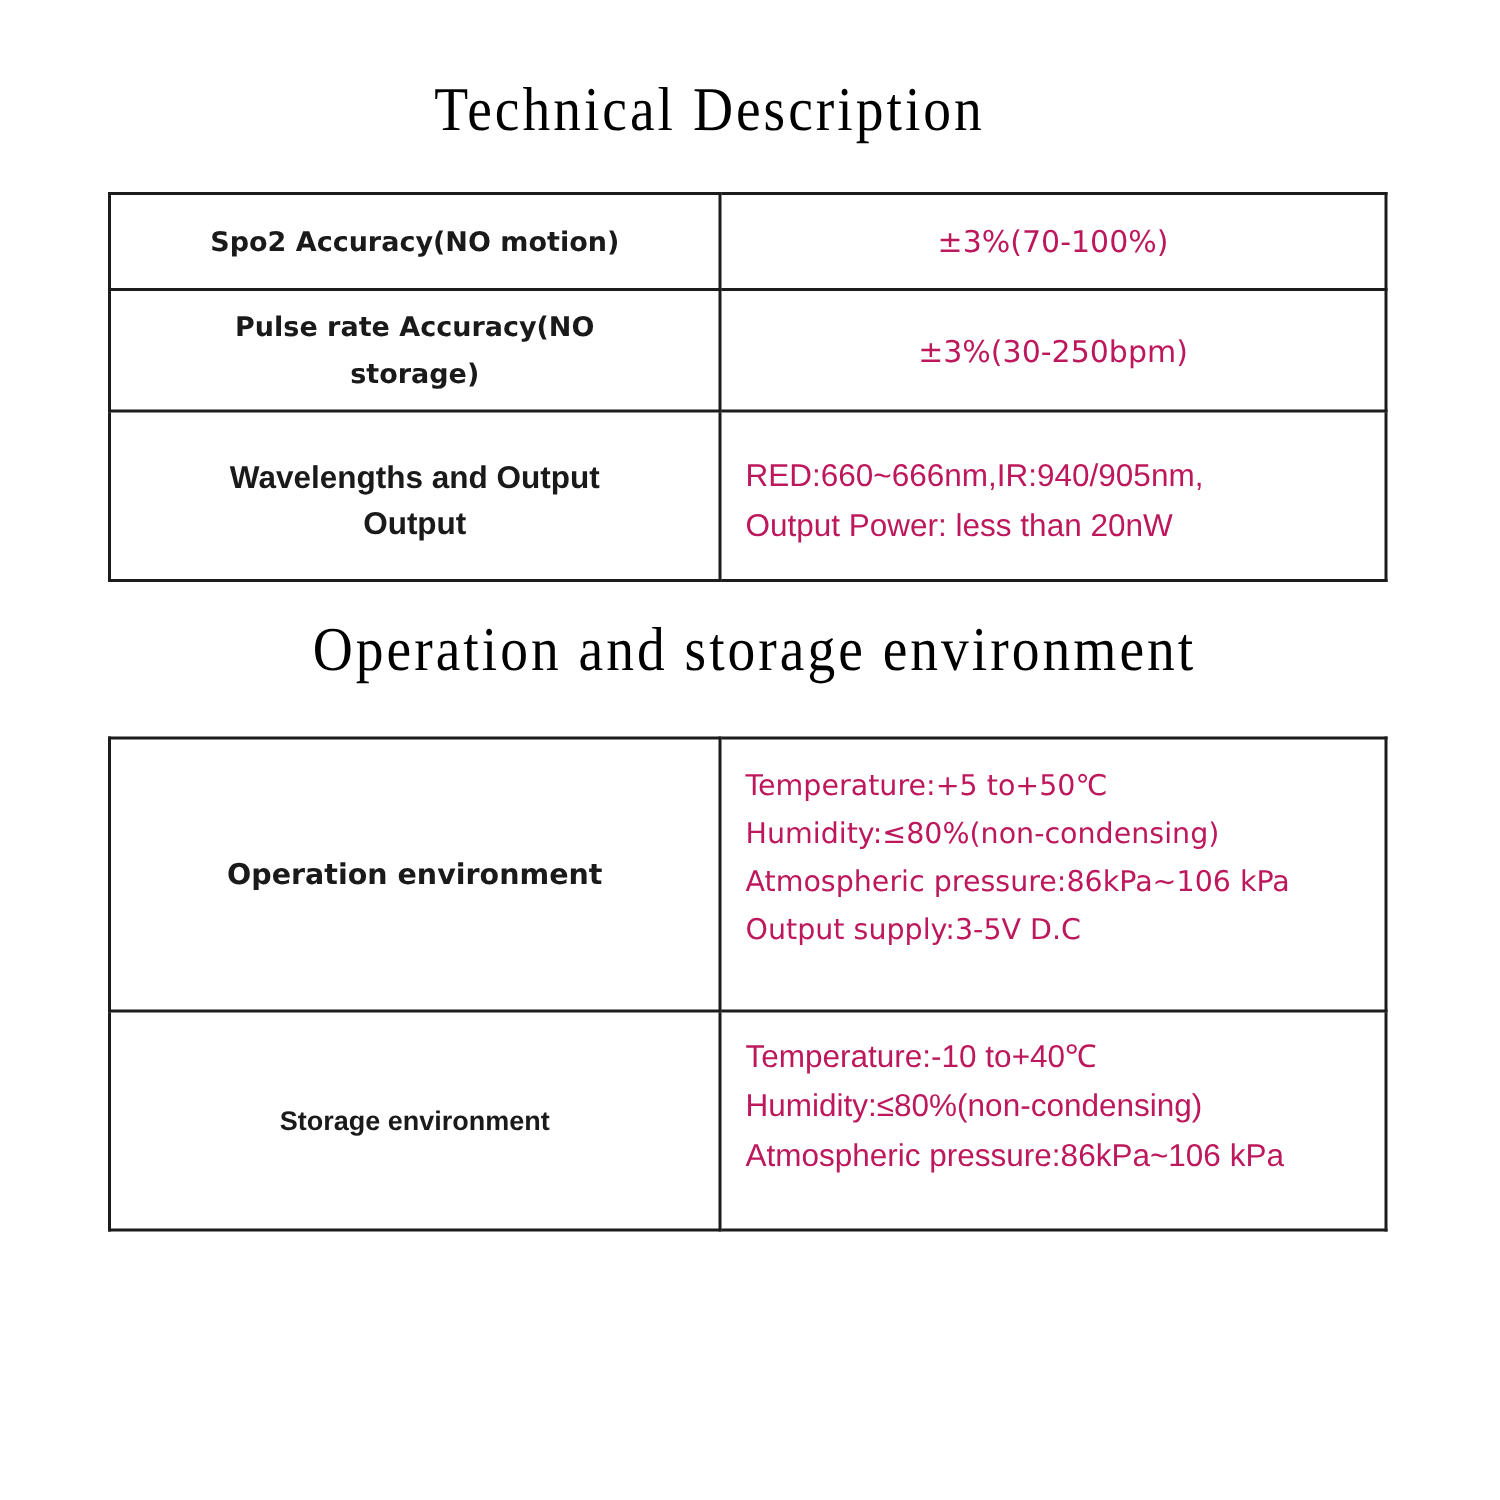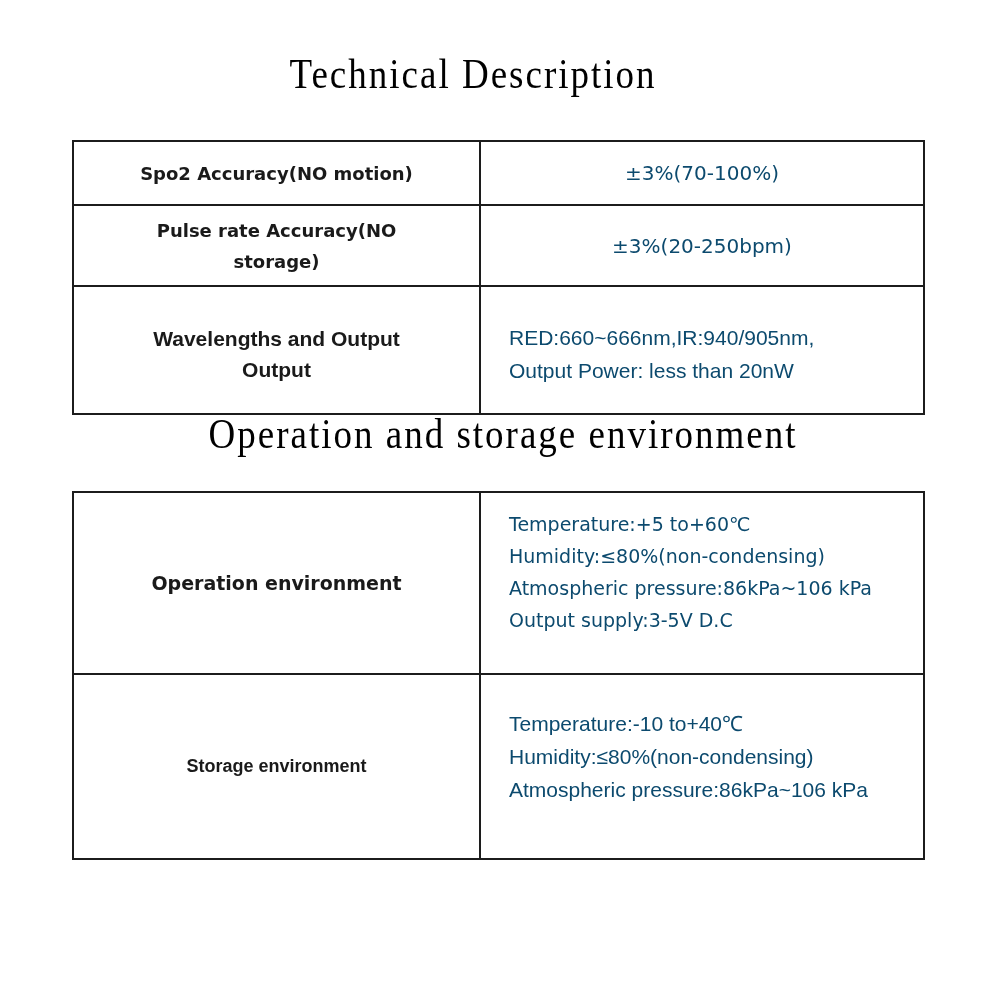--- a/index.html
+++ b/index.html
@@ -26,43 +26,43 @@
   #title-environment { top: 410px; left: 6px; right: 0; }
 
   table.spec-table {
     position: absolute;
     left: 72px;
     width: 851px;
     border-collapse: collapse;
     table-layout: fixed;
     background: #ffffff;
   }
-  #technical-table { top: 140px; }
+  #technical-table { top: 128px; }
   #environment-table { top: 491px; }
 
   table.spec-table td {
     border: 2px solid #1c1c1c;
     vertical-align: middle;
   }
   
   #technical-table tr.r1 td { height: 64px; }
   #technical-table tr.r2 td { height: 81px; }
-  #technical-table tr.r3 td { height: 128px; padding-top: 7px; }
+  #technical-table tr.r3 td { height: 113px; padding-top: 7px; }
   #environment-table tr.r1 td { height: 182px; }
-  #environment-table tr.r2 td { height: 185px; }
+  #environment-table tr.r2 td { height: 146px; }
 
   td.label-cell {
     text-align: center;
     font-weight: bold;
     color: #1a1a1a;
     line-height: 31px;
   }
-  td.value-cell { color: #0c4a6e; }
+  td.value-cell { color: #be185d; }
   td.value-center { text-align: center; }
-  td.value-left  { text-align: left; padding-left: 28px; padding-right: 6px; }
+  td.value-left  { text-align: left; padding-left: 16px; padding-right: 6px; }
 
   
   .f-wide   { font-family: "DejaVu Sans", sans-serif; }
   .f-narrow { font-family: "Liberation Sans", sans-serif; }
 
   #technical-table tr.r1 td.label-cell,
   #technical-table tr.r2 td.label-cell { font-size: 18px; }
   #technical-table tr.r1 td.value-cell,
   #technical-table tr.r2 td.value-cell { font-size: 20px; }
   #technical-table tr.r3 td.label-cell { font-size: 21px; }
@@ -91,21 +91,21 @@
     <td class="value-cell value-center f-wide">
       <div>±3%(70-100%)</div>
     </td>
   </tr>
   <tr class="r2">
     <td class="label-cell f-wide">
       <div>Pulse rate Accuracy(NO</div>
       <div>storage)</div>
     </td>
     <td class="value-cell value-center f-wide">
-      <div>±3%(20-250bpm)</div>
+      <div>±3%(30-250bpm)</div>
     </td>
   </tr>
   <tr class="r3">
     <td class="label-cell f-narrow">
       <div>Wavelengths and Output</div>
       <div>Output</div>
     </td>
     <td class="value-cell value-left f-narrow">
       <div>RED:660~666nm,IR:940/905nm,</div>
       <div>Output Power: less than 20nW</div>
@@ -120,21 +120,21 @@
   <colgroup>
       <col style="width:407px">
       <col style="width:444px">
     </colgroup>
   <tbody>
       <tr class="r1">
     <td class="label-cell f-wide">
       <div>Operation environment</div>
     </td>
     <td class="value-cell value-left f-wide">
-      <div>Temperature:+5 to+60℃</div>
+      <div>Temperature:+5 to+50℃</div>
       <div>Humidity:≤80%(non-condensing)</div>
       <div>Atmospheric pressure:86kPa~106 kPa</div>
       <div>Output supply:3-5V D.C</div>
     </td>
   </tr>
   <tr class="r2">
     <td class="label-cell f-narrow">
       <div>Storage environment</div>
     </td>
     <td class="value-cell value-left f-narrow">

